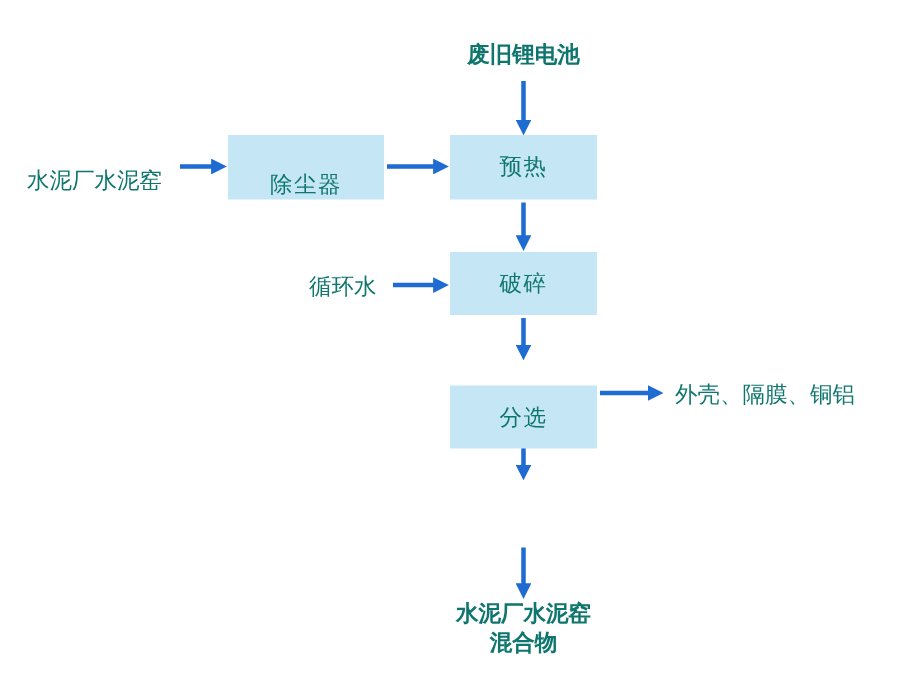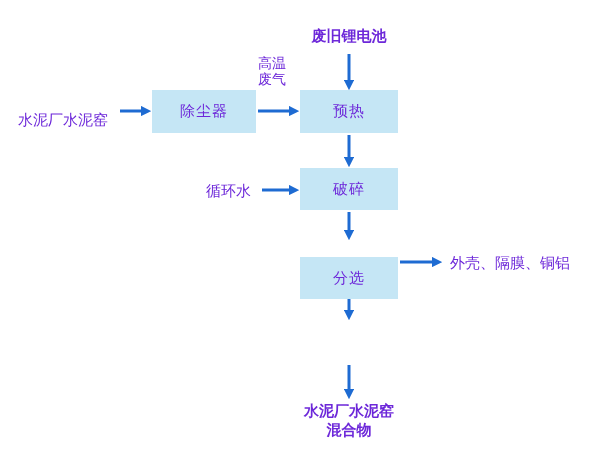--- a/index.html
+++ b/index.html
@@ -1,40 +1,40 @@
 <!DOCTYPE html>
 <html><head>
 <meta charset="utf-8">
 <style>
   html, body { margin: 0; padding: 0; background: #ffffff; }
   .canvas {
     position: relative;
     width: 600px;
     height: 461px;
     background: #ffffff;
-    font-family: Liberation Sans, sans-serif;
-    color: #6d28d9;
+    font-family: Liberation Serif, serif;
+    color: #0f766e;
     overflow: hidden;
   }
   .arrow-layer {
     position: absolute;
     left: 0; top: 0;
     width: 600px; height: 461px;
     pointer-events: none;
   }
   .pbox {
     position: absolute;
     background: #c5e6f5;
     display: flex;
     align-items: center;
     justify-content: center;
     font-size: 15px;
     letter-spacing: 1px;
   }
-  .box-dust     { left: 152px; top: 90px;  width: 104px; height: 43px; }
+  .box-dust     { left: 152px; top: 90px;  width: 104px; height: 43px; align-items: flex-end; }
   .box-preheat  { left: 300px; top: 90px;  width: 98px;  height: 43px; }
   .box-crush    { left: 300px; top: 168px; width: 98px;  height: 42px; }
   .box-sort     { left: 300px; top: 241px; width: 98px;  height: 42px; margin-top: 16px; }
   .box-storage  { left: 300px; top: 321px; width: 98px;  height: 42px; }
   .lbl { position: absolute; font-size: 15px; white-space: nowrap; }
   .lbl-battery {
     left: 269px; top: 27px; width: 160px;
     text-align: center; font-weight: bold;
   }
   .lbl-kiln { left: 18px; top: 111px; }
@@ -73,24 +73,20 @@
       <line x1="400" y1="262" x2="437" y2="262" marker-end="url(#ah)"></line>
       <line x1="349" y1="285" x2="349" y2="315" marker-end="url(#ah)"></line>
       <line x1="349" y1="365" x2="349" y2="394" marker-end="url(#ah)"></line>
     </g>
   </svg>
 
   <div class="lbl lbl-battery">废旧锂电池</div>
 
   <div class="lbl lbl-kiln">水泥厂水泥窑</div>
 
-  <div class="lbl lbl-hotgas">
-    <span>高温</span><br>
-    <span>废气</span>
-  </div>
 
   <div class="pbox box-dust">
     <span>除尘器</span>
   </div>
 
   <div class="pbox box-preheat">
     <span>预热</span>
   </div>
 
   <div class="lbl lbl-water">循环水</div>

